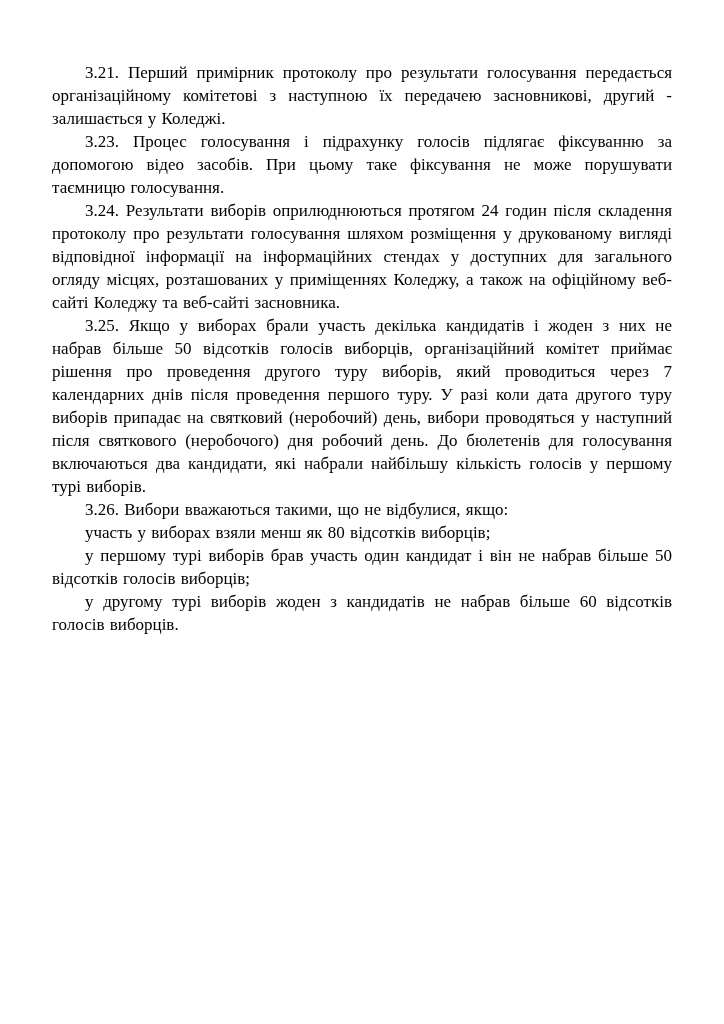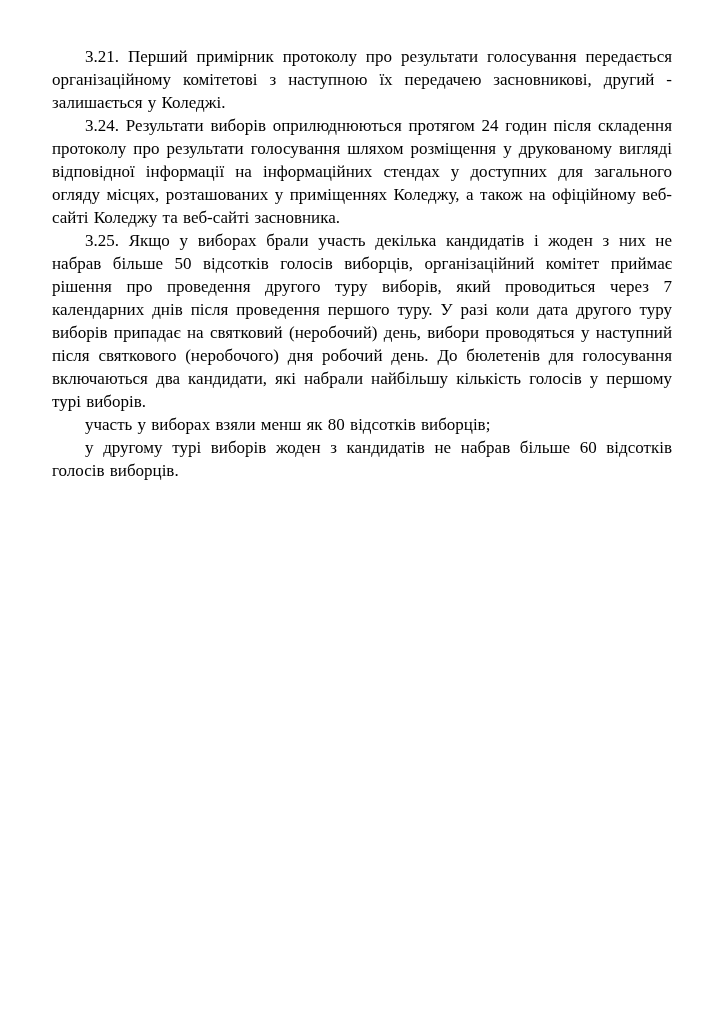--- a/index.html
+++ b/index.html
@@ -7,21 +7,21 @@
     padding: 0;
     background: #ffffff;
   }
   .page {
     position: relative;
     width: 724px;
     height: 785px;
     margin: 0 auto;
     background: #ffffff;
     box-sizing: border-box;
-    padding: 45px 52px 0 52px;
+    padding: 61px 52px 0 52px;
     overflow: hidden;
   }
   .doc-body {
     font-family: "Liberation Serif", "DejaVu Serif", serif;
     font-size: 17px;
     line-height: 23px;
     color: #000000;
   }
   .doc-body p {
     margin: 0;
@@ -31,18 +31,21 @@
     text-justify: inter-word;
     word-spacing: 1px;
   }
 </style>
 </head>
 <body>
 
 <div class="page">
   <div class="doc-body">
     <p>3.21. Перший примірник протоколу про результати голосування передається організаційному комітетові з наступною їх передачею засновникові, другий - залишається у Коледжі.</p>
+    <p>3.23. Процес голосування і підрахунку голосів підлягає фіксуванню за допомогою відео засобів. При цьому таке фіксування не може порушувати таємницю голосування.</p>
     <p>3.24. Результати виборів оприлюднюються протягом 24 годин після складення протоколу про результати голосування шляхом розміщення у друкованому вигляді відповідної інформації на інформаційних стендах у доступних для загального огляду місцях, розташованих у приміщеннях Коледжу, а також на офіційному веб-сайті Коледжу та веб-сайті засновника.</p>
     <p>3.25. Якщо у виборах брали участь декілька кандидатів і жоден з них не набрав більше 50 відсотків голосів виборців, організаційний комітет приймає рішення про проведення другого туру виборів, який проводиться через 7 календарних днів після проведення першого туру. У разі коли дата другого туру виборів припадає на святковий (неробочий) день, вибори проводяться у наступний після святкового (неробочого) дня робочий день. До бюлетенів для голосування включаються два кандидати, які набрали найбільшу кількість голосів у першому турі виборів.</p>
+    <p>3.26. Вибори вважаються такими, що не відбулися, якщо:</p>
     <p>участь у виборах взяли менш як 80 відсотків виборців;</p>
+    <p>у першому турі виборів брав участь один кандидат і він не набрав більше 50 відсотків голосів виборців;</p>
     <p>у другому турі виборів жоден з кандидатів не набрав більше 60 відсотків голосів виборців.</p>
   </div>
 </div>
 
 </body></html>

